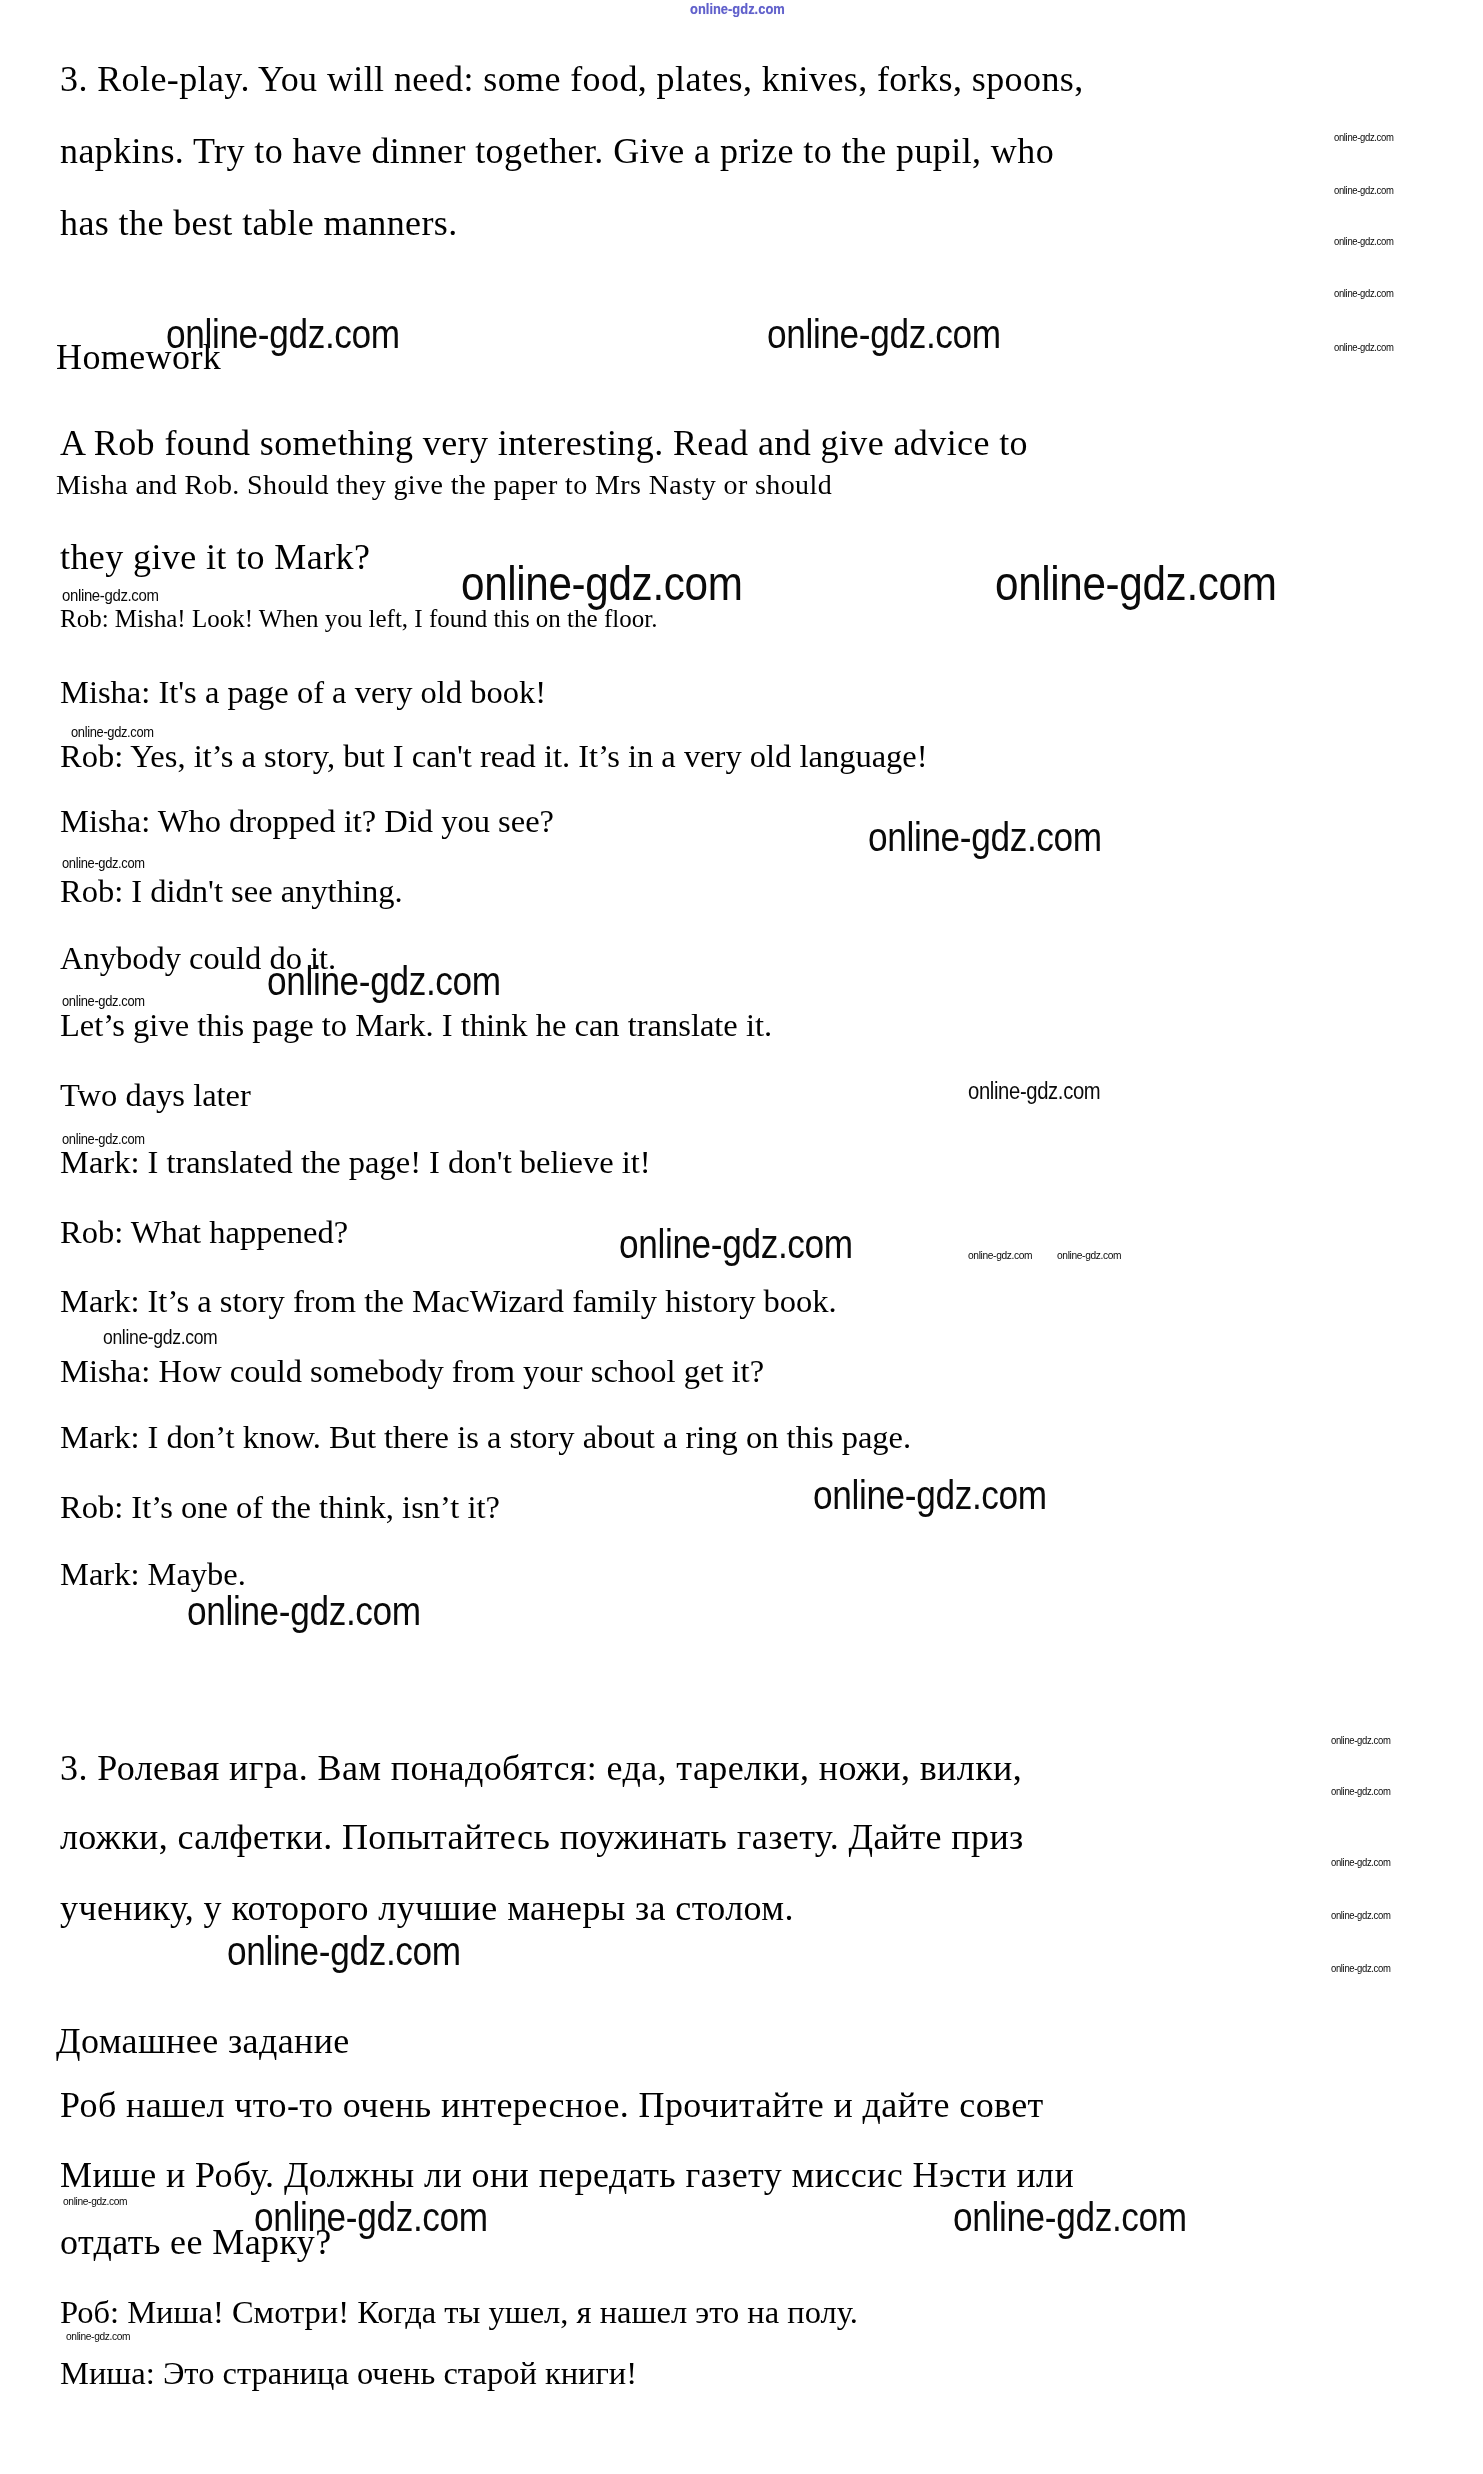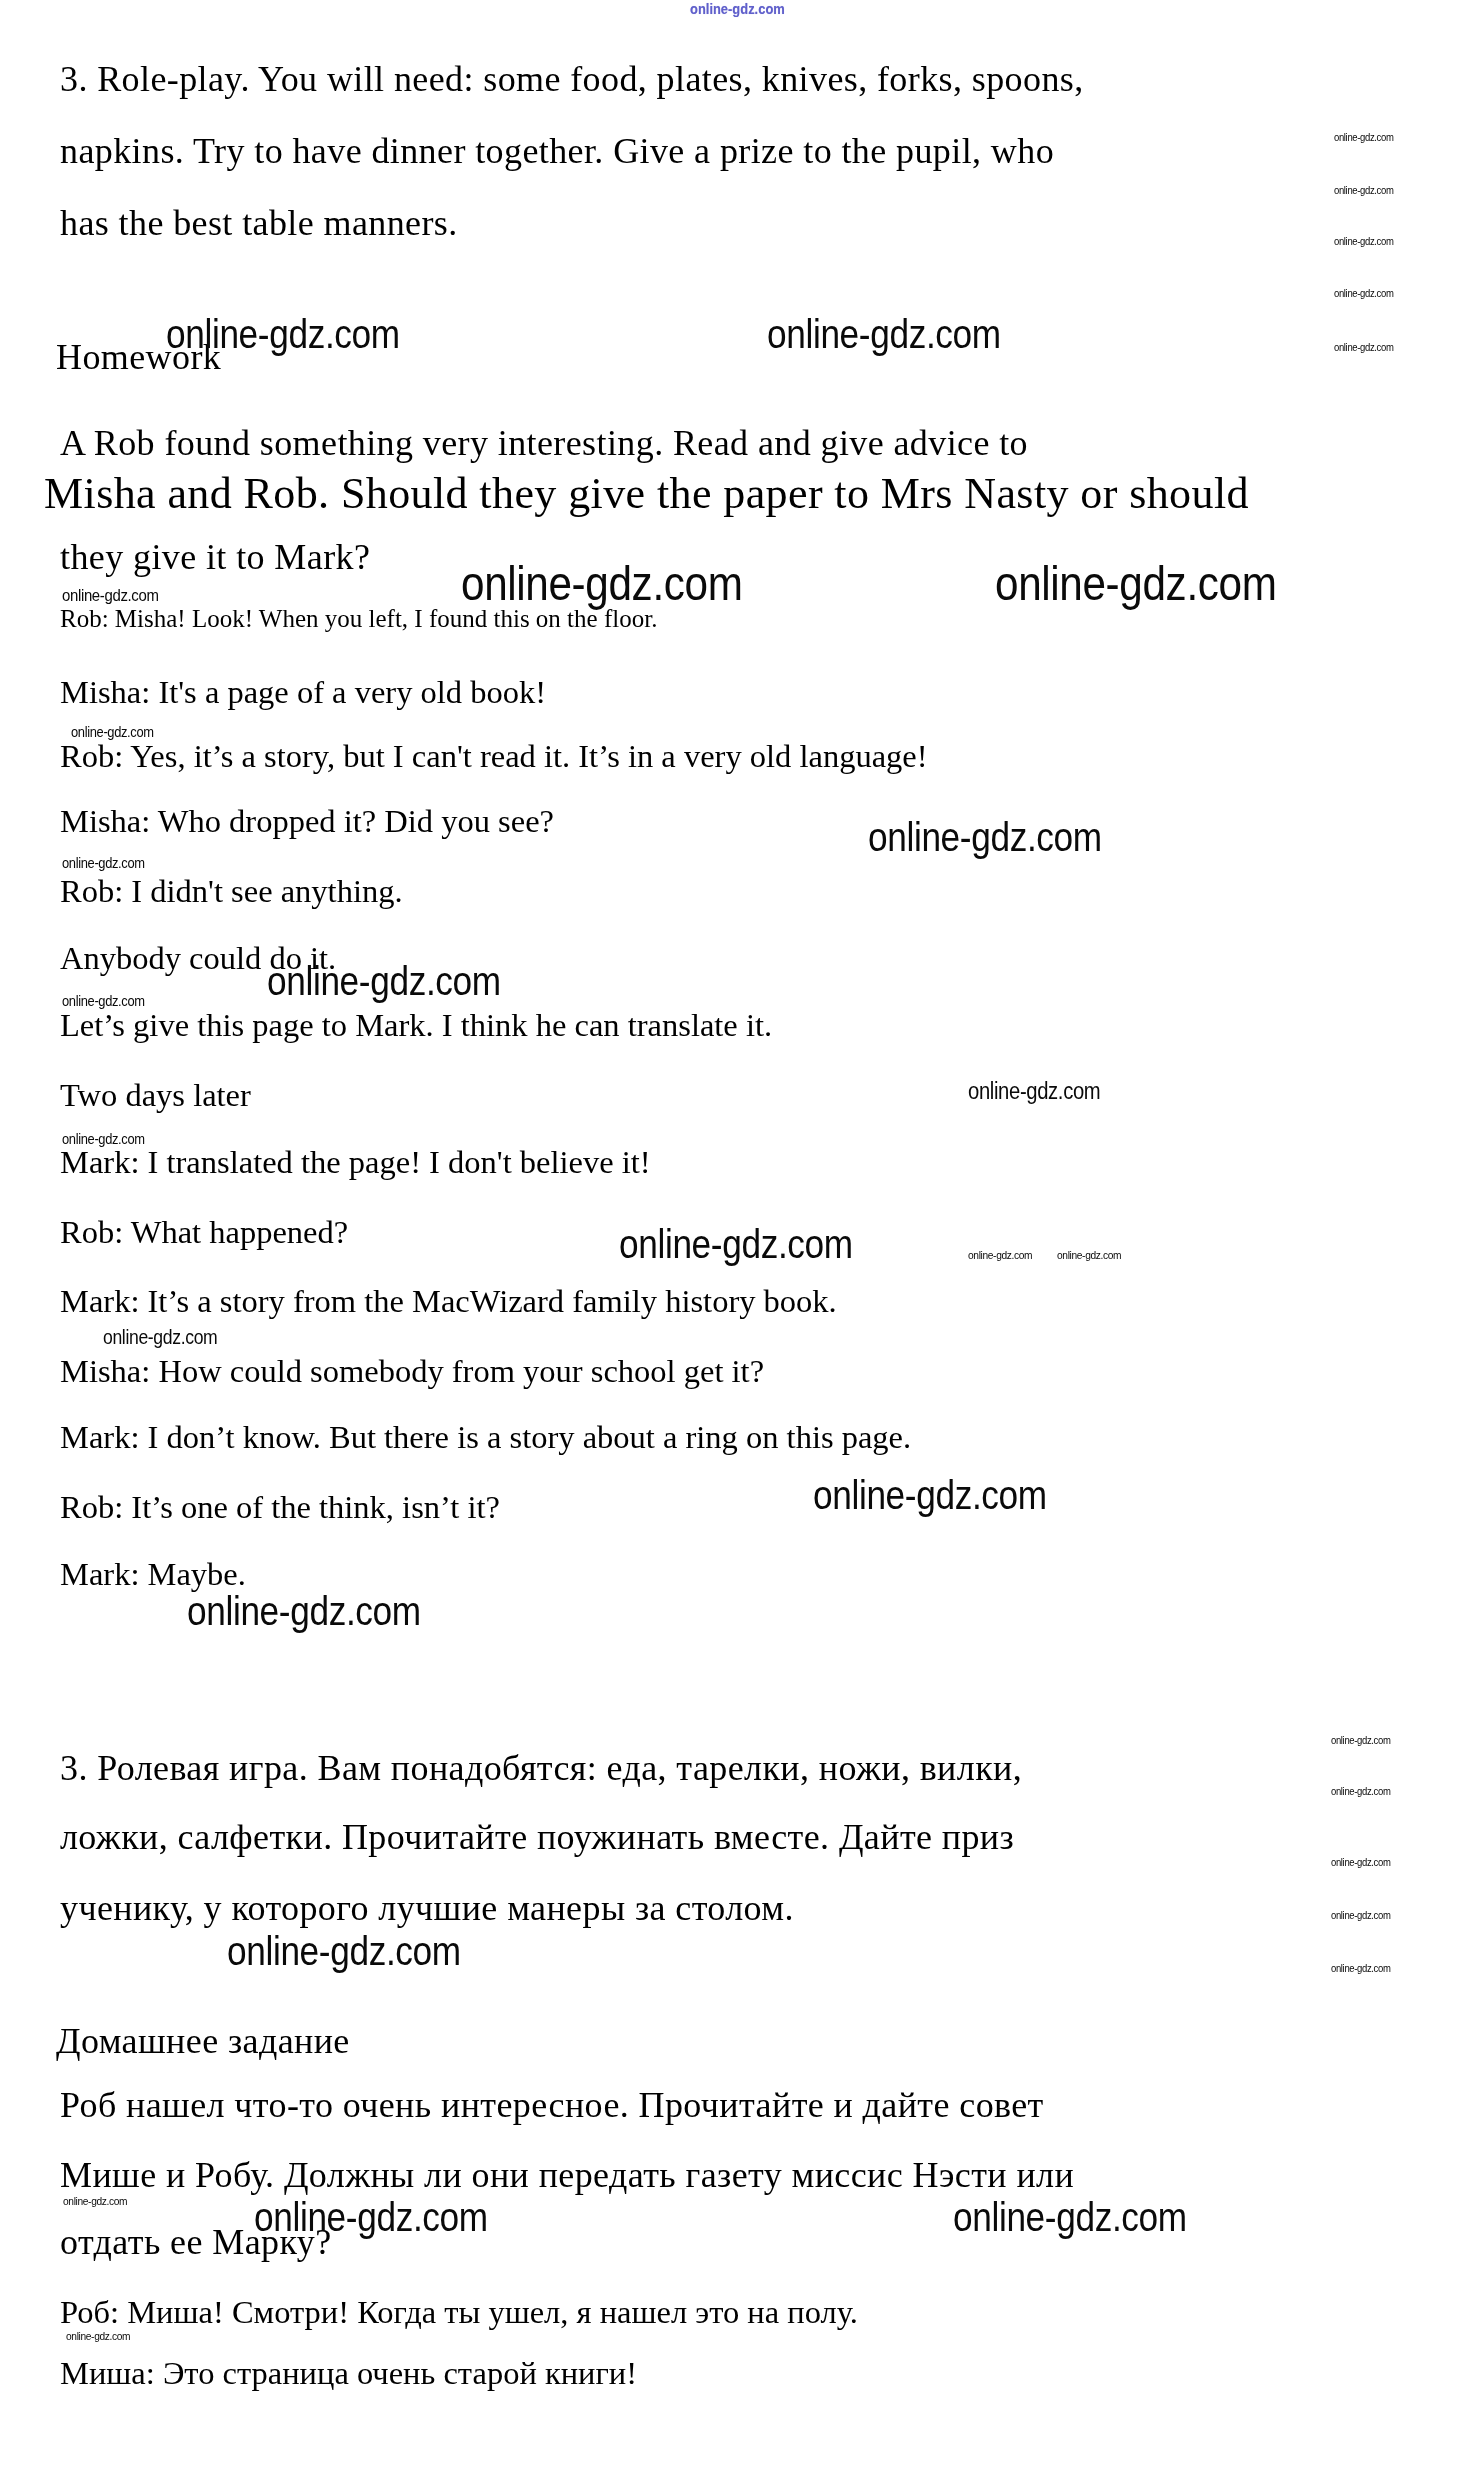--- a/index.html
+++ b/index.html
@@ -37,39 +37,39 @@
 </head>
 <body>
 
 <div id="page" style="width: 1484px; height: 2475px; background: rgb(255, 255, 255);">
   <div id="text-layer">
       <div class="tline bold" style="left: 60px; top: 60px; font-size: 36px;">3. Role-play. You will need: some food, plates, knives, forks, spoons,</div>
       <div class="tline bold" style="left: 60px; top: 132px; font-size: 36px;">napkins. Try to have dinner together. Give a prize to the pupil, who</div>
       <div class="tline bold" style="left: 60px; top: 204px; font-size: 36px;">has the best table manners.</div>
       <div class="tline bold" style="left: 56px; top: 338px; font-size: 36px;">Homework</div>
       <div class="tline bold" style="left: 60px; top: 400px; font-size: 36px; margin-top: 24px;">A Rob found something very interesting. Read and give advice to</div>
-      <div class="tline bold" style="left: 44px; top: 470px; font-size: 44px;">Misha and Rob. Should they give the paper to Mrs Nasty or should</div>
+      <div class="tline bold" style="left: 56px; top: 470px; font-size: 28px;">Misha and Rob. Should they give the paper to Mrs Nasty or should</div>
       <div class="tline bold" style="left: 60px; top: 538px; font-size: 36px;">they give it to Mark?</div>
       <div class="tline" style="left: 60px; top: 605px; font-size: 25px;">Rob: Misha! Look! When you left, I found this on the floor.</div>
       <div class="tline" style="left: 60px; top: 675px; font-size: 32.5px;">Misha: It's a page of a very old book!</div>
       <div class="tline" style="left: 60px; top: 739px; font-size: 32.5px;">Rob: Yes, it’s a story, but I can't read it. It’s in a very old language!</div>
       <div class="tline" style="left: 60px; top: 804px; font-size: 32.5px;">Misha: Who dropped it? Did you see?</div>
       <div class="tline" style="left: 60px; top: 874px; font-size: 32.5px;">Rob: I didn't see anything.</div>
       <div class="tline" style="left: 60px; top: 941px; font-size: 32.5px;">Anybody could do it.</div>
       <div class="tline" style="left: 60px; top: 1008px; font-size: 32.5px;">Let’s give this page to Mark. I think he can translate it.</div>
       <div class="tline" style="left: 60px; top: 1078px; font-size: 32.5px;">Two days later</div>
       <div class="tline" style="left: 60px; top: 1145px; font-size: 32.5px;">Mark: I translated the page! I don't believe it!</div>
       <div class="tline" style="left: 60px; top: 1215px; font-size: 32.5px; text-align: center;">Rob: What happened?</div>
       <div class="tline" style="left: 60px; top: 1284px; font-size: 32.5px;">Mark: It’s a story from the MacWizard family history book.</div>
       <div class="tline" style="left: 60px; top: 1354px; font-size: 32.5px;">Misha: How could somebody from your school get it?</div>
       <div class="tline" style="left: 60px; top: 1420px; font-size: 32.5px;">Mark: I don’t know. But there is a story about a ring on this page.</div>
       <div class="tline" style="left: 60px; top: 1490px; font-size: 32.5px;">Rob: It’s one of the think, isn’t it?</div>
       <div class="tline" style="left: 60px; top: 1557px; font-size: 32.5px;">Mark: Maybe.</div>
       <div class="tline bold" style="left: 60px; top: 1749px; font-size: 36px;">3. Ролевая игра. Вам понадобятся: еда, тарелки, ножи, вилки,</div>
-      <div class="tline bold" style="left: 60px; top: 1818px; font-size: 36px;">ложки, салфетки. Прочитайте поужинать вместе. Дайте приз</div>
+      <div class="tline bold" style="left: 60px; top: 1818px; font-size: 36px;">ложки, салфетки. Попытайтесь поужинать газету. Дайте приз</div>
       <div class="tline bold" style="left: 60px; top: 1889px; font-size: 36px;">ученику, у которого лучшие манеры за столом.</div>
       <div class="tline bold" style="left: 56px; top: 2022px; font-size: 36px;">Домашнее задание</div>
       <div class="tline bold" style="left: 60px; top: 2086px; font-size: 36px;">Роб нашел что-то очень интересное. Прочитайте и дайте совет</div>
       <div class="tline bold" style="left: 60px; top: 2156px; font-size: 36px;">Мише и Робу. Должны ли они передать газету миссис Нэсти или</div>
       <div class="tline bold" style="left: 60px; top: 2223px; font-size: 36px;">отдать ее Марку?</div>
       <div class="tline" style="left: 60px; top: 2295px; font-size: 32.5px;">Роб: Миша! Смотри! Когда ты ушел, я нашел это на полу.</div>
       <div class="tline" style="left: 60px; top: 2356px; font-size: 32.5px;">Миша: Это страница очень старой книги!</div>
     </div>
   <div id="watermark-layer">
       <div class="wm blue" style="left: 690px; top: 1.5px; font-size: 14.7px;">online-gdz.com</div>

